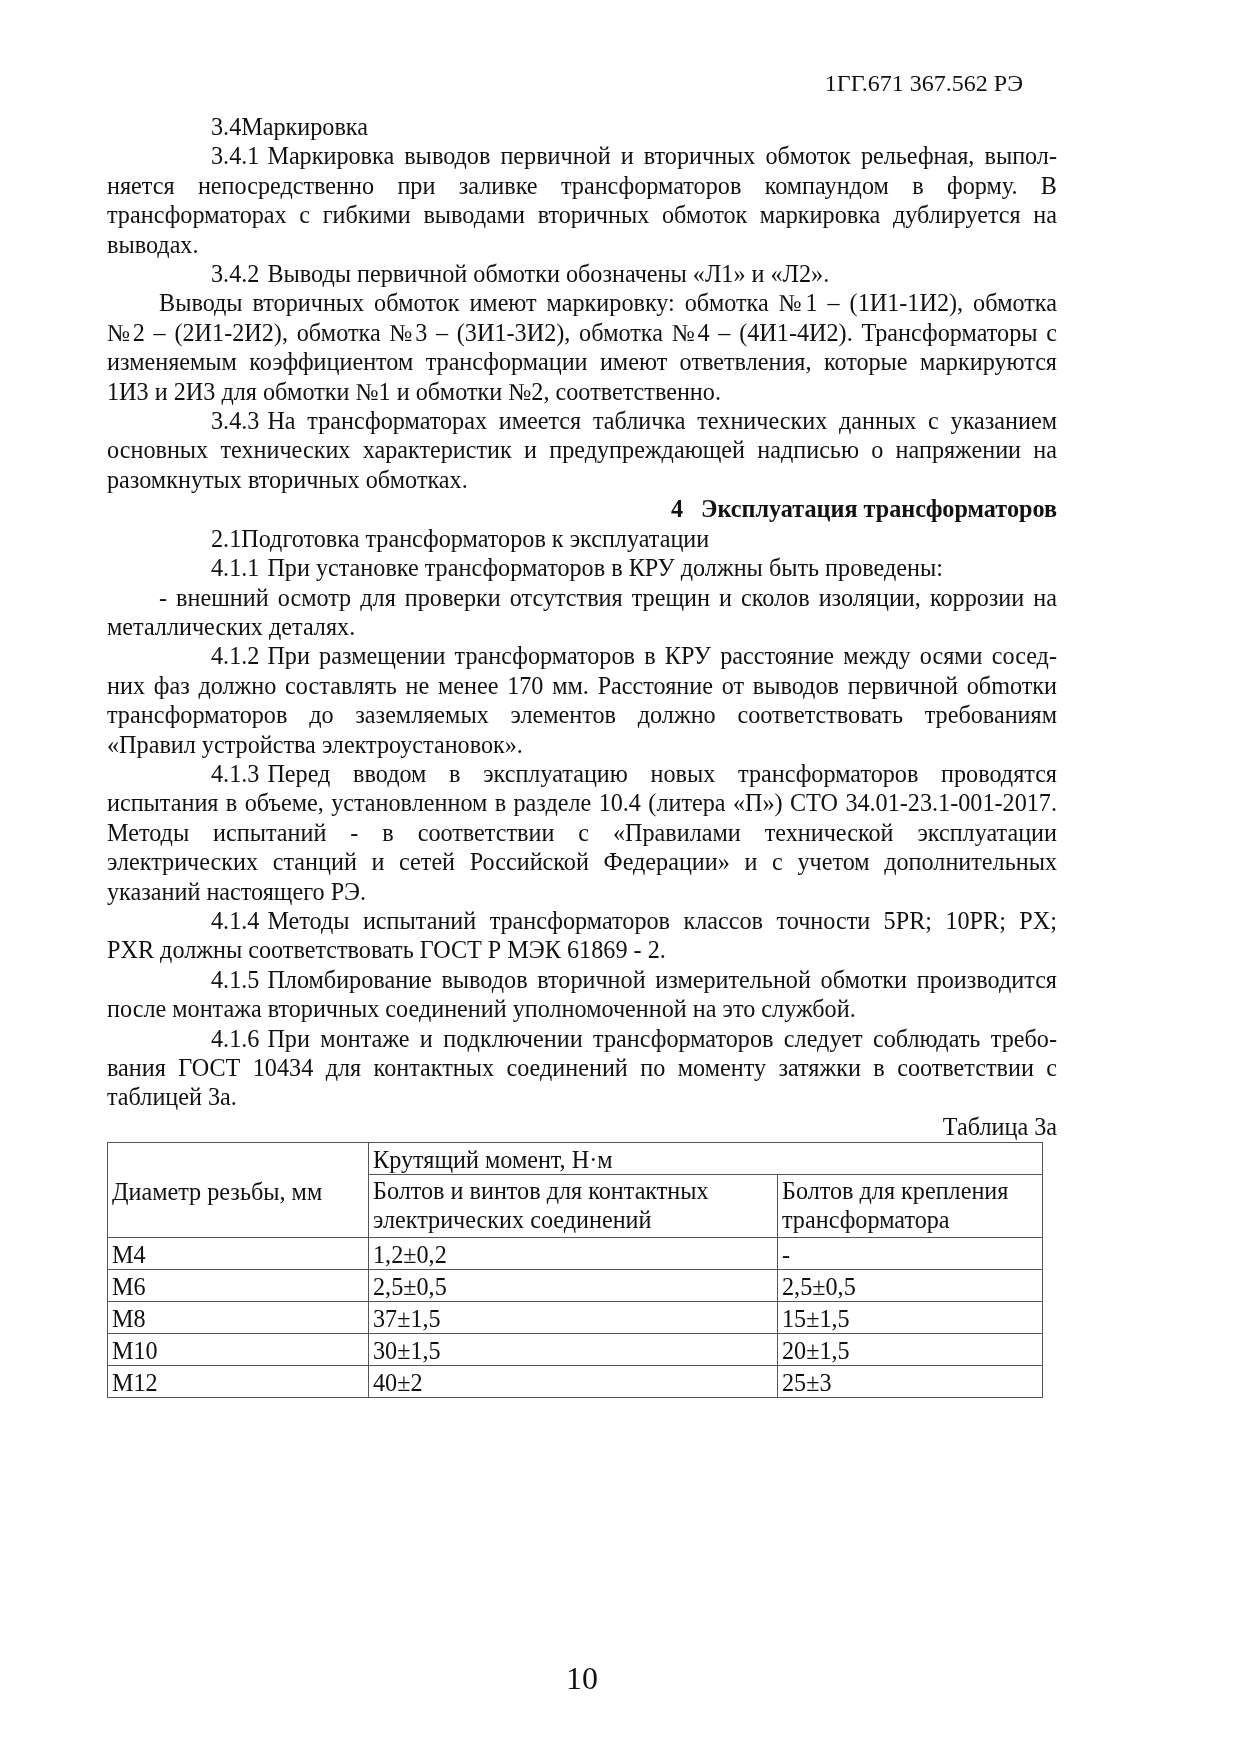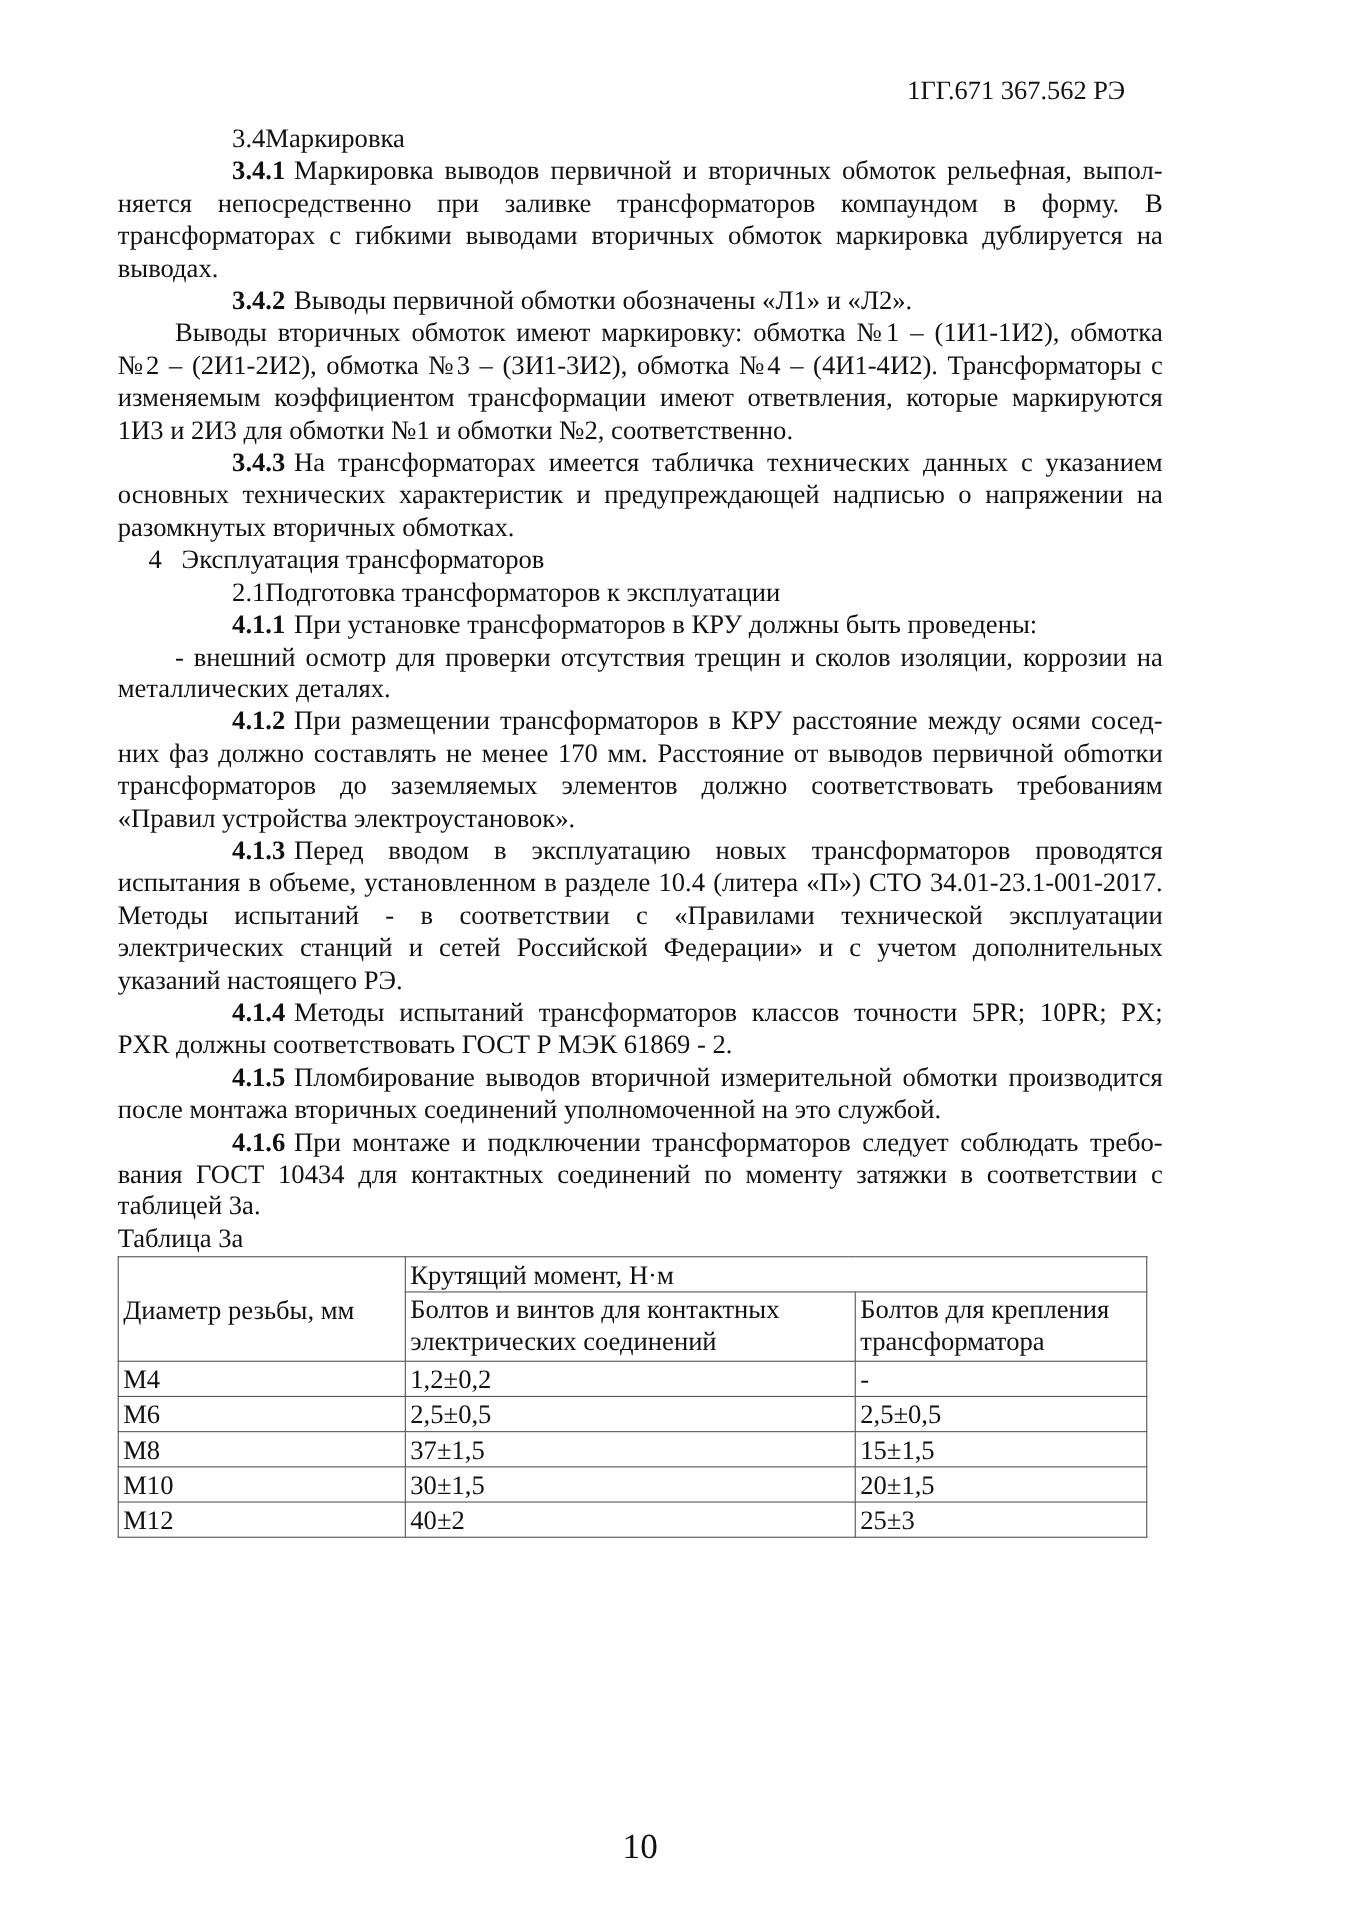--- a/index.html
+++ b/index.html
@@ -12,26 +12,26 @@
   .doc-code {
     position: absolute; left: 0; top: 68px; width: 916px; text-align: right;
     font-size: 24px; line-height: 30px;
   }
   .body-text {
     position: absolute; left: 0; top: 112px; width: 950px;
     font-size: 24.2px; line-height: 29.4px;
   }
   .p { margin: 0; text-align: justify; text-indent: 52px; hyphens: manual; }
   .num { display: inline-block; min-width: 66px; }
-  .num.short { min-width: 0; margin-right: 8px; font-weight: bold; }
+  .num.short { min-width: 0; margin-right: 8px; }
   .heading {
-    margin: 0; text-align: left; font-weight: normal; padding-left: 28px;
+    margin: 0; text-align: right; font-weight: bold; padding-left: 28px;
   }
   .heading .hnum { margin-right: 18px; }
-  .table-caption { margin: 0; text-indent: 0; }
+  .table-caption { margin: 0; text-indent: 0; text-align: right; }
   table.t3a {
     border-collapse: collapse; width: 936px; margin-top: 1px;
     font-size: 24.2px; line-height: 29px;
   }
   table.t3a td, table.t3a th {
     border: 1.5px solid #555555; text-align: left; font-weight: normal;
     padding: 0 4px; vertical-align: middle;
   }
   table.t3a th.c0 { width: 252px; }
   table.t3a th.c1 { width: 400px; font-family: Liberation Serif, serif; }

